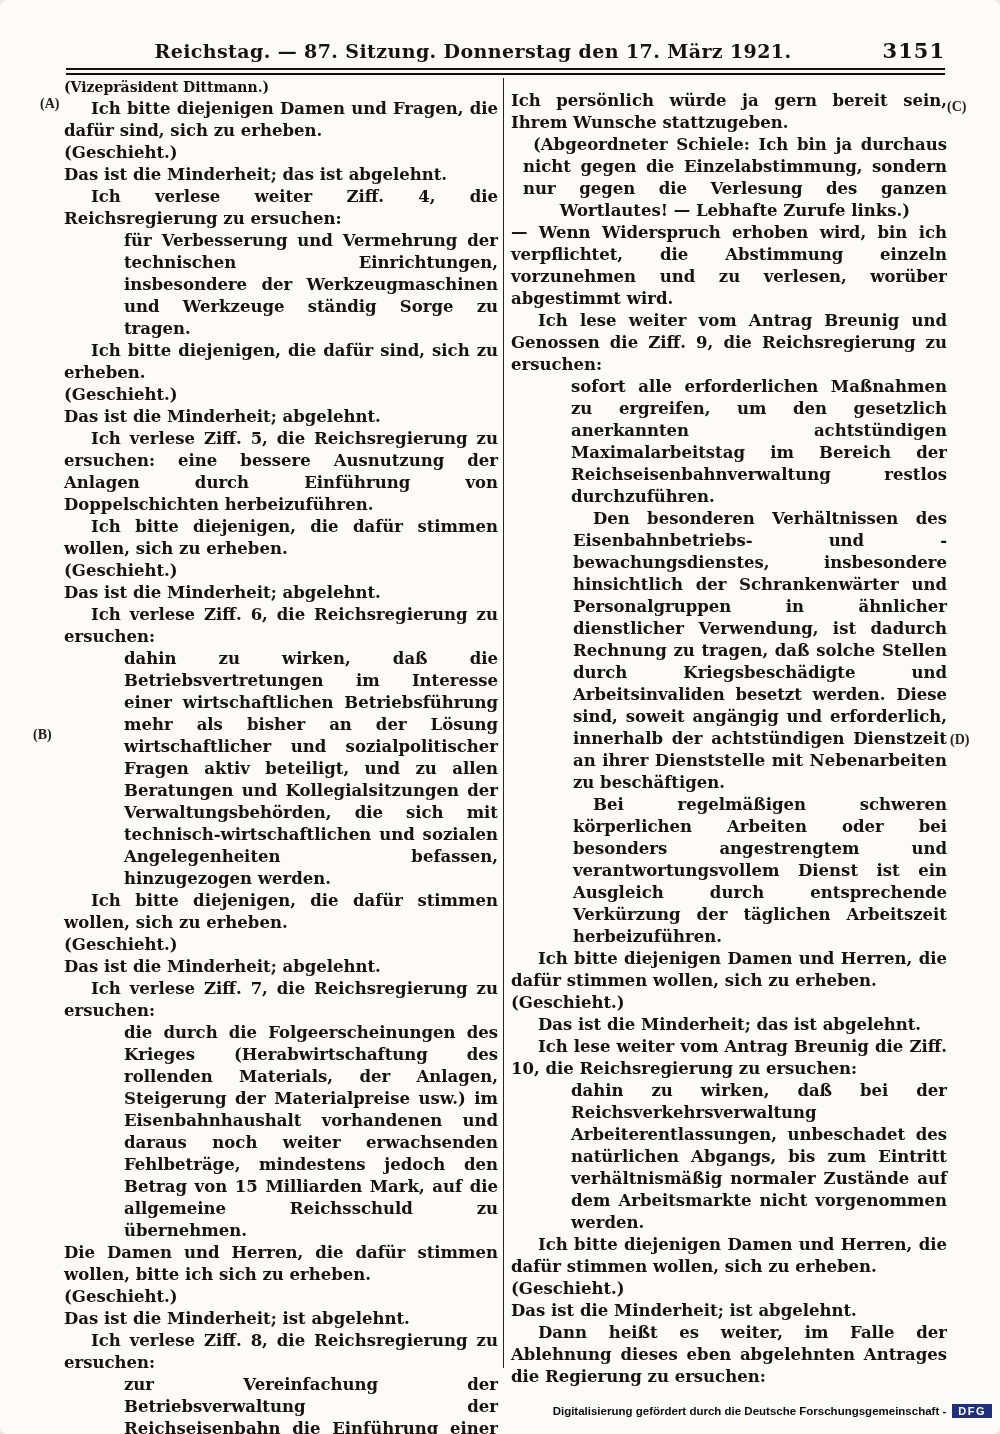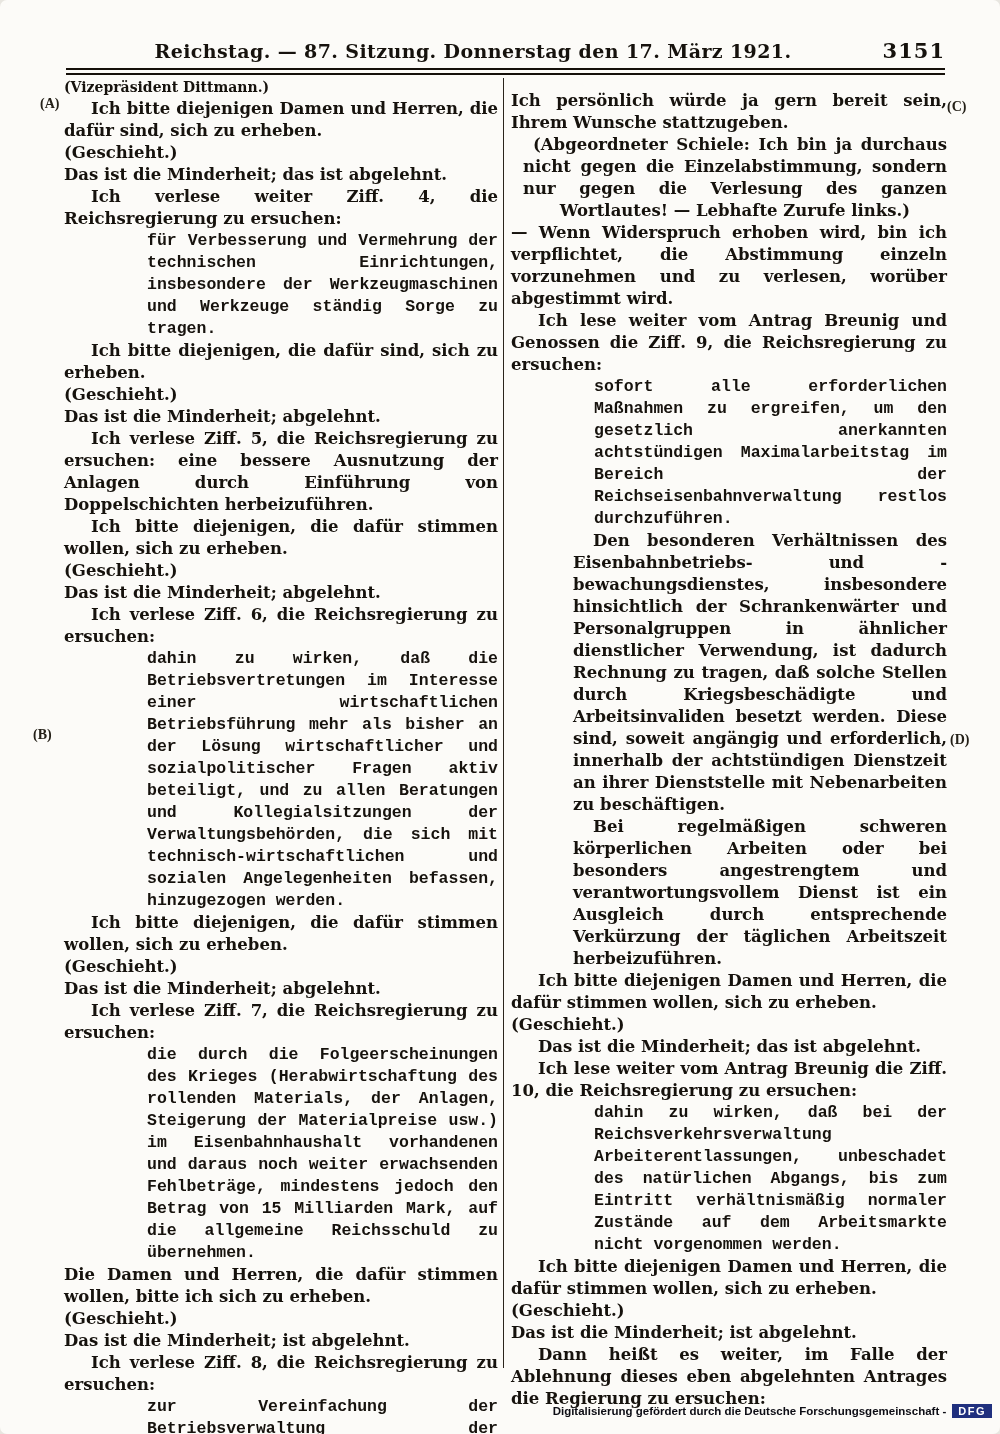--- a/index.html
+++ b/index.html
@@ -33,21 +33,21 @@
   .col{
     position:absolute;width:434px;
     font-size:16.5px;font-weight:bold;line-height:22px;
     text-align:justify;
   }
   .col-left{left:64px;top:76px;}
   .col-right{left:511px;top:90px;width:436px;}
   .blk{margin:0;padding:0;}
   .para{text-indent:27px;}
   .flush{text-indent:0;}
-  .quote{margin-left:83px;text-indent:0;font-family:Liberation Mono, monospace;}
+  .quote{margin-left:60px;text-indent:0;}
   .quote-para{margin-left:62px;text-indent:20px;}
   .center{text-align:left;text-indent:0;}
   .inter{margin-left:12px;text-indent:10px;text-align:justify;text-align-last:center;}
   .speaker{text-indent:0;font-size:14px;}
   .margin-label{
     position:absolute;font-size:14px;font-weight:bold;
     font-family:"Liberation Serif",serif;color:#242018;
   }
   .lbl-a{left:40px;top:96px;}
   .lbl-b{left:33px;top:727px;}
@@ -75,21 +75,21 @@
   <div class="double-rule"></div>
   <div class="col-divider"></div>
 
   <span class="margin-label lbl-a">(A)</span>
   <span class="margin-label lbl-b">(B)</span>
   <span class="margin-label lbl-c">(C)</span>
   <span class="margin-label lbl-d">(D)</span>
 
   <div class="col col-left">
       <p class="blk speaker">(Vizepräsident Dittmann.)</p>
-      <p class="blk para">Ich bitte diejenigen Damen und Herren, die dafür sind, sich zu erheben.</p>
+      <p class="blk para">Ich bitte diejenigen Damen und Fragen, die dafür sind, sich zu erheben.</p>
       <p class="blk center">(Geschieht.)</p>
       <p class="blk flush">Das ist die Minderheit; das ist abgelehnt.</p>
       <p class="blk para">Ich verlese weiter Ziff. 4, die Reichsregierung zu ersuchen:</p>
       <p class="blk quote">für Verbesserung und Vermehrung der technischen Einrichtungen, insbesondere der Werkzeugmaschinen und Werkzeuge ständig Sorge zu tragen.</p>
       <p class="blk para">Ich bitte diejenigen, die dafür sind, sich zu erheben.</p>
       <p class="blk center">(Geschieht.)</p>
       <p class="blk flush">Das ist die Minderheit; abgelehnt.</p>
       <p class="blk para">Ich verlese Ziff. 5, die Reichsregierung zu ersuchen: eine bessere Ausnutzung der Anlagen durch Einführung von Doppelschichten herbeizuführen.</p>
       <p class="blk para">Ich bitte diejenigen, die dafür stimmen wollen, sich zu erheben.</p>
       <p class="blk center">(Geschieht.)</p>

